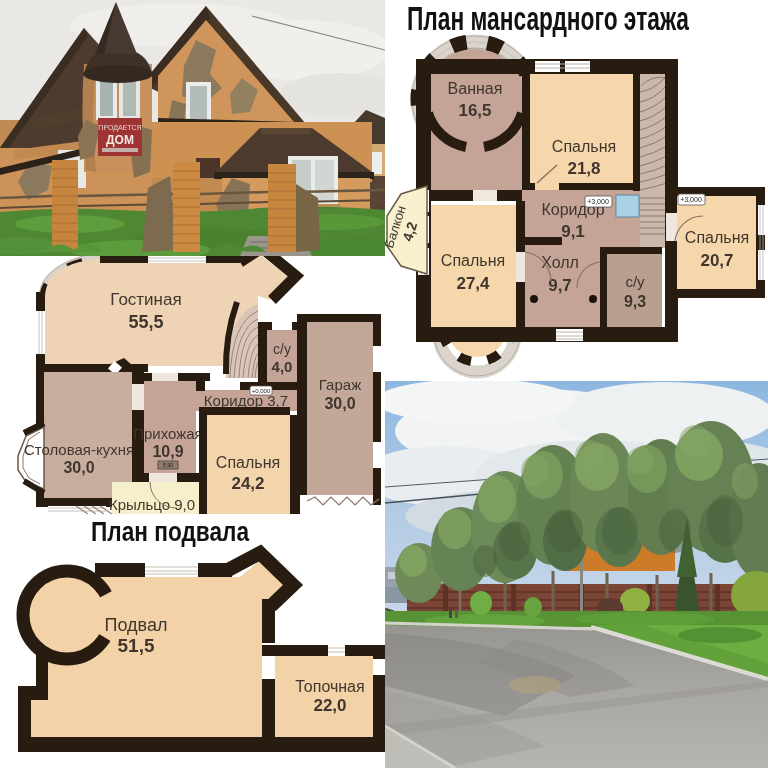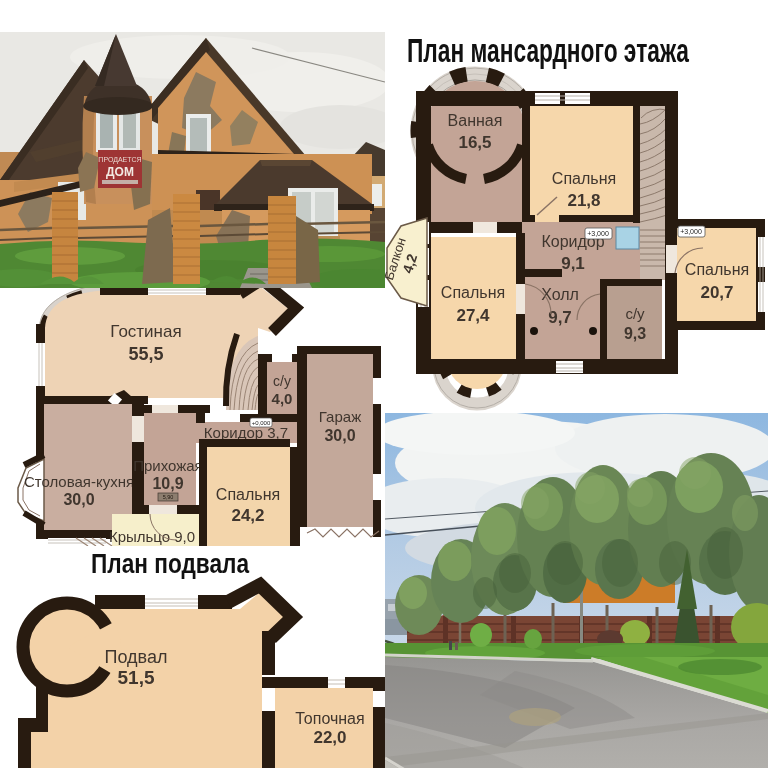--- a/index.html
+++ b/index.html
@@ -1,17 +1,17 @@
 <!DOCTYPE html>
 <html><head>
 <meta charset="utf-8">
 <style>
 html,body{margin:0;padding:0;width:768px;height:768px;background:#ffffff;overflow:hidden;}
 body{font-family:"Liberation Sans",sans-serif;position:relative;}
-.abs{position:absolute;margin-top:32px;}
+.abs{position:absolute;}
 svg{display:block;font-family:"Liberation Sans",sans-serif;}
 </style>
 </head>
 <body>
 
 <div class="abs" style="left:0;top:0;width:325px;height:256px;" id="photo-house">
 <svg width="385" height="256" viewBox="0 0 385 256">
 
 <rect x="0" y="0" width="385" height="256" fill="#e9e8e4"></rect>
 <ellipse cx="300" cy="50" rx="90" ry="30" fill="#f0efeb"></ellipse>

